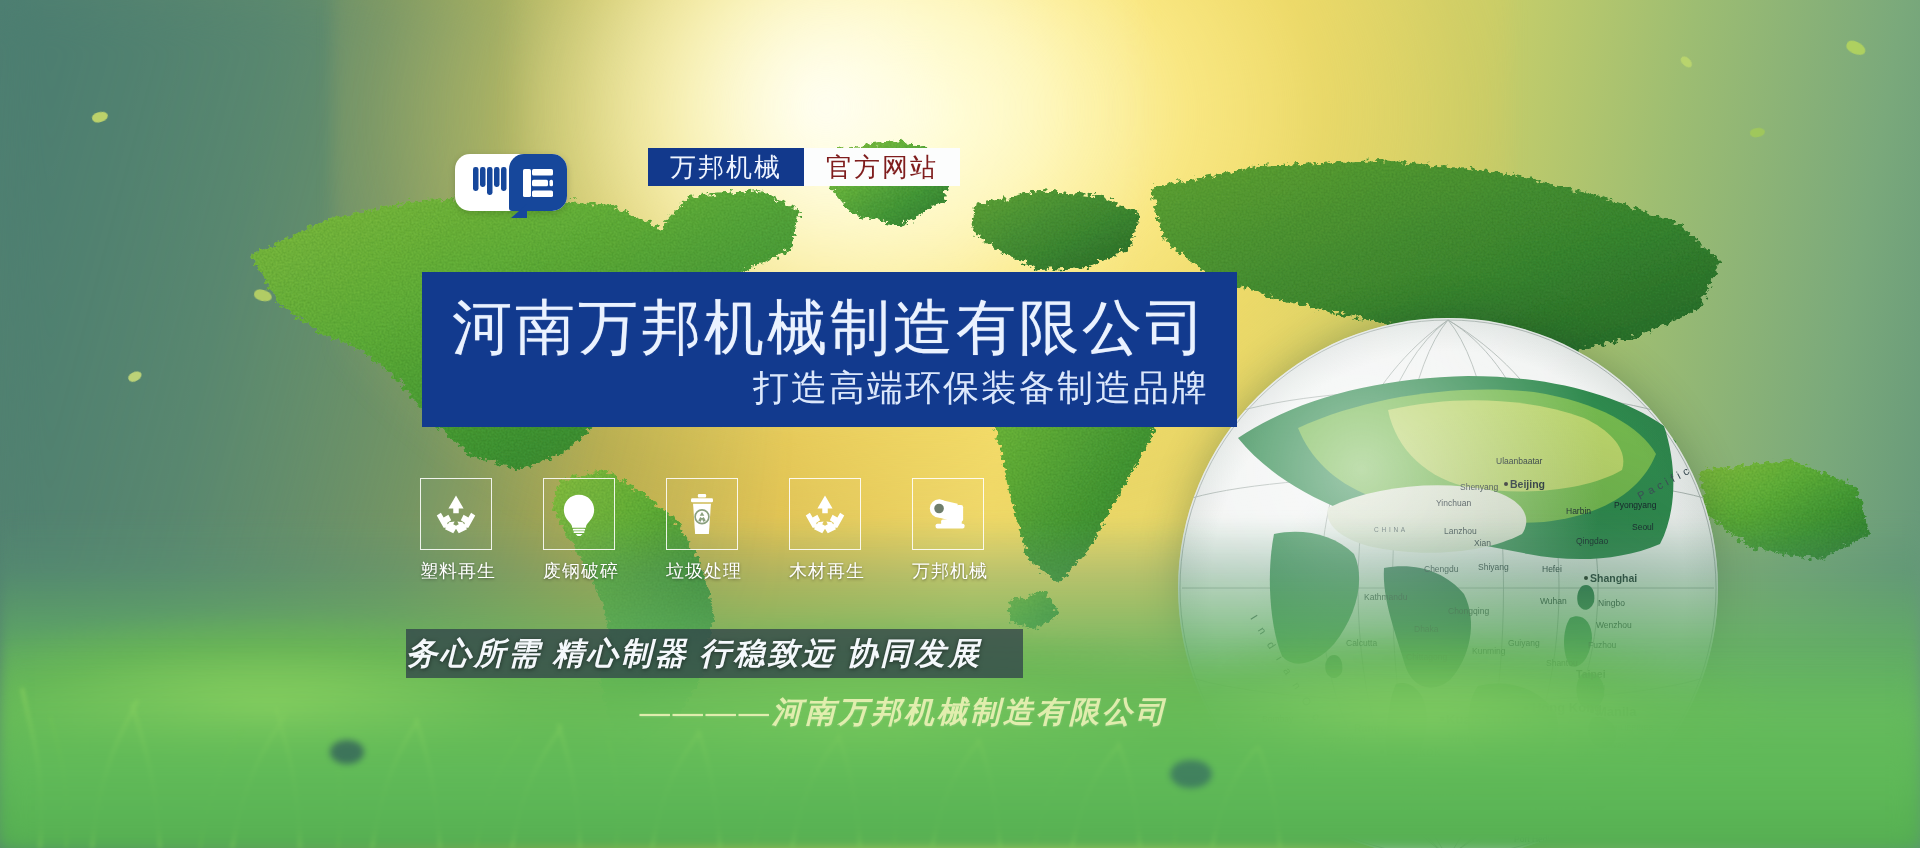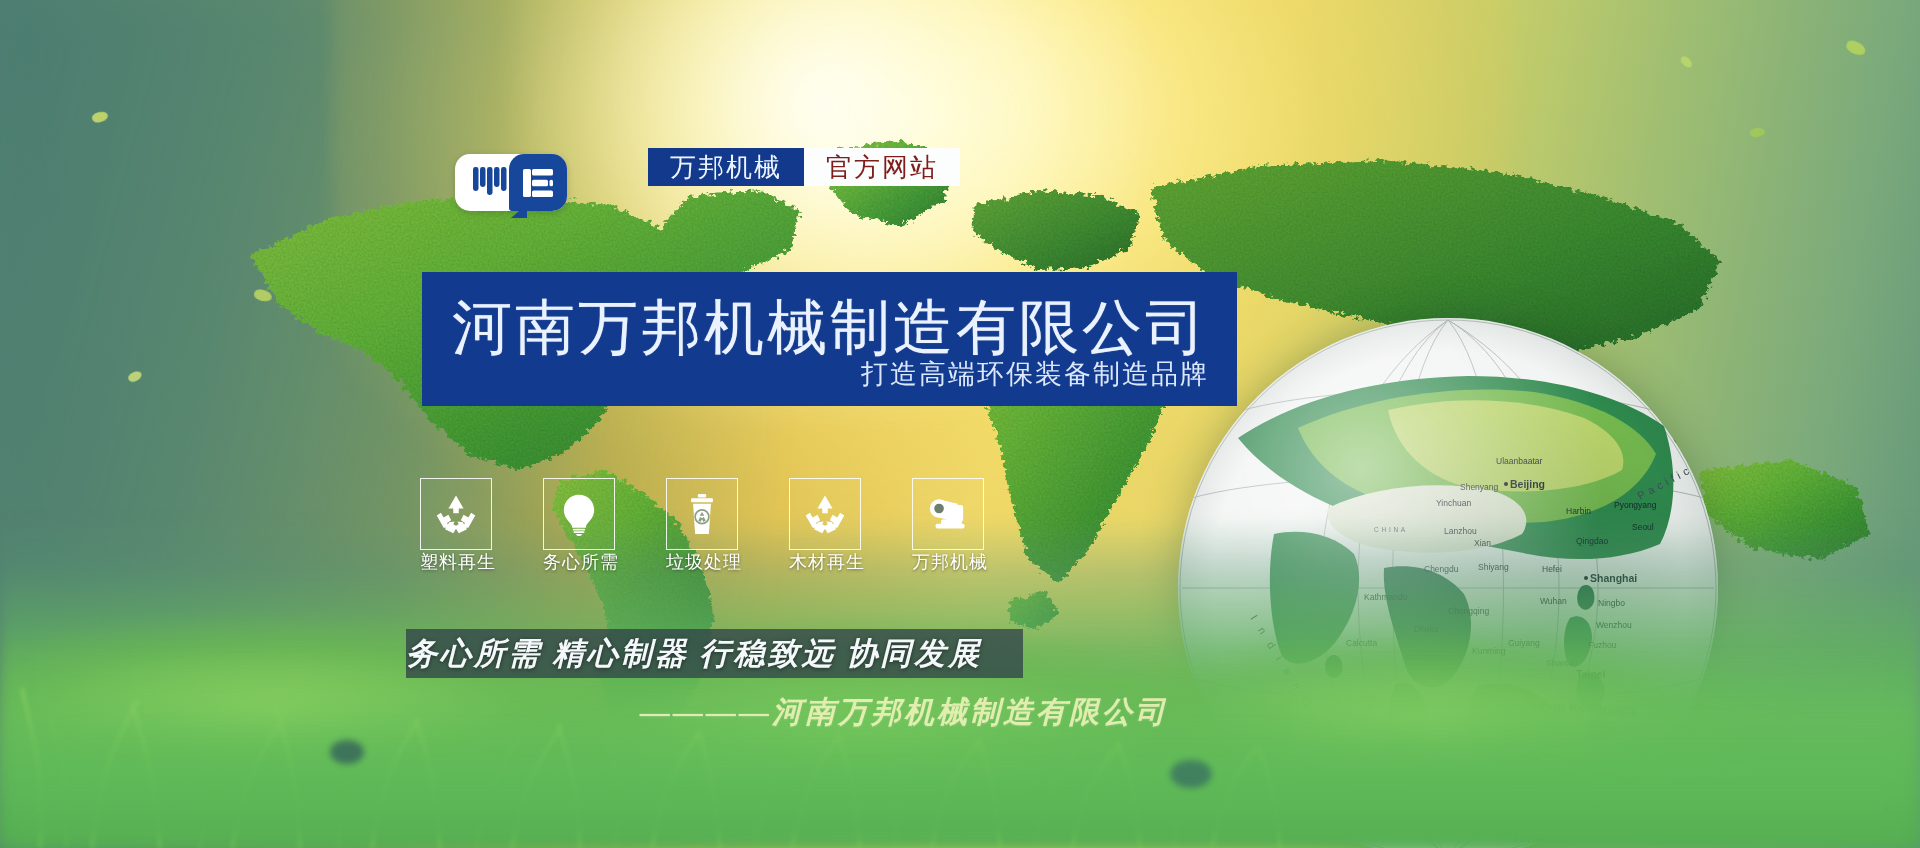--- a/index.html
+++ b/index.html
@@ -140,45 +140,45 @@
   .tab {
     display:flex; align-items:center; justify-content:center;
     padding:0 22px; font-size:26px; letter-spacing:2px;
     font-family:"Liberation Sans","DejaVu Sans",sans-serif;
   }
   .tab.active { background:#12398c; color:#eef4ff; }
   .tab.plain  { background:#fcfdfd; color:#7f1d1d; }
 
   
   .title-panel {
-    position:absolute; left:422px; top:272px; width:815px; height:134px;
+    position:absolute; left:422px; top:272px; width:815px; height:155px;
     background:#123a8e;
   }
   .title-main {
     position:absolute; left:30px; top:16px;
     font-size:60px; letter-spacing:3px; color:#eaf2ff;
     font-family:"Liberation Sans","DejaVu Sans",sans-serif;
     text-shadow:0 0 1px rgba(255,255,255,.5);
   }
   .title-sub {
     position:absolute; right:28px; bottom:14px;
-    font-size:27px; letter-spacing:2px; color:#dbe7fb;
+    font-size:36px; letter-spacing:2px; color:#dbe7fb;
   }
 
   
   .services { position:absolute; left:420px; top:478px; display:flex; gap:51px; }
   .svc { width:72px; text-align:center; }
   .svc-box {
     width:72px; height:72px; border:1.6px solid rgba(255,255,255,.88);
     display:flex; align-items:center; justify-content:center;
     background:rgba(255,255,255,.02);
   }
   .svc-box svg { width:44px; height:44px; display:block; }
   .svc-label {
-    font-size:18px; color:#ffffff; letter-spacing:1px;
+    margin-top:9px; font-size:18px; color:#ffffff; letter-spacing:1px;
     text-shadow:0 1px 3px rgba(0,0,0,.45);
     white-space:nowrap;
   }
 
   
   .slogan-band {
     position:absolute; left:406px; top:629px; width:617px; height:49px;
     background:rgba(46,62,73,.74);
   }
   .slogan-text {
@@ -504,21 +504,21 @@
         <svg viewBox="0 0 64 64">
           <g fill="#ffffff">
             <path d="M32 4 C19 4 10 14 10 26 C10 34 14 39 18 44 C21 47 22 49 22 52 L42 52
                      C42 49 43 47 46 44 C50 39 54 34 54 26 C54 14 45 4 32 4 Z"></path>
             <rect x="23" y="53.5" width="18" height="2.6" rx="1.3"></rect>
             <rect x="24" y="57" width="16" height="2.6" rx="1.3"></rect>
             <path d="M27 61 L37 61 L34 64 L30 64 Z"></path>
           </g>
         </svg>
       </div>
-      <div class="svc-label">务心所需</div>
+      <div class="svc-label">废钢破碎</div>
     </div>
 
     <div class="svc">
       <div class="svc-box">
         <svg viewBox="0 0 64 64">
           <g fill="#ffffff">
             <rect x="26" y="3" width="12" height="5" rx="1.6"></rect>
             <rect x="16" y="9" width="32" height="6" rx="2"></rect>
             <path d="M19 17 L45 17 L42 61 L22 61 Z"></path>
           </g>

